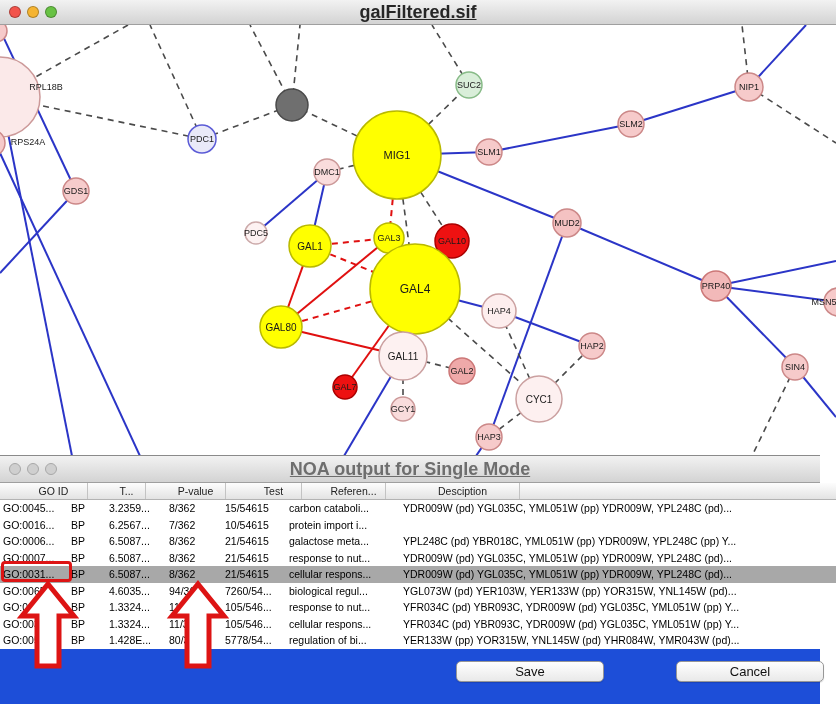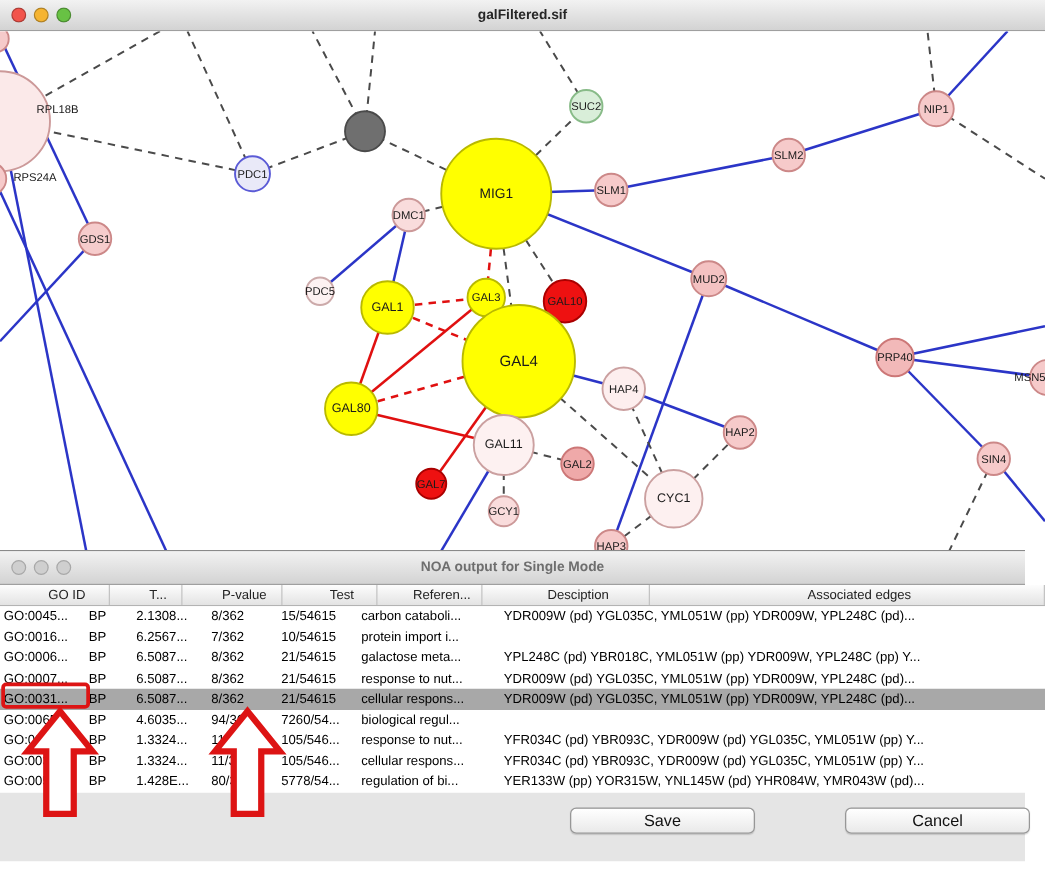--- a/index.html
+++ b/index.html
@@ -2,29 +2,29 @@
 <html><head>
 <meta charset="utf-8">
 <style>
   html,body{margin:0;padding:0;background:#fff;font-family:"Liberation Sans",sans-serif;}
   .screen{position:relative;width:836px;height:704px;overflow:hidden;background:#fff;}
 
   
   .graph-window{position:absolute;top:0;left:0;width:836px;height:455px;background:#fff;}
   .titlebar{position:relative;height:24px;background:linear-gradient(#f2f2f2,#d3d3d3);
             border-bottom:1px solid #9f9f9f;display:flex;align-items:center;justify-content:center;}
-  .titlebar .title{font-size:11px;font-weight:bold;color:#262626;}
+  .titlebar .title{font-size:18px;font-weight:bold;color:#262626;text-decoration:underline;}
   .lights{position:absolute;left:9px;top:0;height:100%;display:flex;align-items:center;gap:6px;}
   .light{width:12px;height:12px;border-radius:50%;border:1px solid rgba(0,0,0,.28);box-sizing:border-box;}
   .light.red{background:#f2544c}.light.yellow{background:#f5b432}.light.green{background:#68c244}
   .light.gray{background:#cfcfcf;border-color:#a8a8a8;}
   .canvas{position:absolute;top:25px;left:0;width:836px;height:430px;background:#ffffff;overflow:hidden;}
 
   
-  .result-window{position:absolute;top:440px;left:0;width:820px;height:249px;background:#e5e5e5;
+  .result-window{position:absolute;top:455px;left:0;width:820px;height:249px;background:#1d4ed8;
                  border-top:1px solid #8a8a8a;box-sizing:border-box;}
   .result-window .titlebar{height:26px;}
   .result-window .titlebar .title{font-weight:bold;color:#6e6e6e;}
 
   .noa-table{position:absolute;top:27px;left:0;width:836px;background:#fff;}
   .thead{display:flex;height:16px;background:linear-gradient(#fdfdfd,#e3e3e3);
          border-bottom:1px solid #b3b3b3;}
   .hc{font-size:10.5px;color:#222;text-align:center;line-height:16px;border-right:1px solid #c3c3c3;
       overflow:hidden;white-space:nowrap;box-sizing:border-box;margin-left:20px;}
   .c0{width:68px}.c1{width:38px}.c2{width:60px}.c3{width:56px}.c4{width:64px}.c5{width:114px}.c6{flex:1}
@@ -187,27 +187,26 @@
     </div>
 
     <div class="noa-table">
       <div class="thead">
         <div class="hc c0">GO ID</div>
         <div class="hc c1">T...</div>
         <div class="hc c2">P-value</div>
         <div class="hc c3">Test</div>
         <div class="hc c4">Referen...</div>
         <div class="hc c5">Desciption</div>
-        <div class="hc c6">Associated edges</div>
       </div>
       <div id="table-rows">
           <div class="trow">
             <div class="tc c0">GO:0045...</div>
             <div class="tc c1">BP</div>
-            <div class="tc c2">2.1308...</div>
+            <div class="tc c2">3.2359...</div>
             <div class="tc c3">8/362</div>
             <div class="tc c4">15/54615</div>
             <div class="tc c5">carbon cataboli...</div>
             <div class="tc c6">YDR009W (pd) YGL035C, YML051W (pp) YDR009W, YPL248C (pd)...</div>
           </div>
           <div class="trow">
             <div class="tc c0">GO:0016...</div>
             <div class="tc c1">BP</div>
             <div class="tc c2">6.2567...</div>
             <div class="tc c3">7/362</div>
@@ -241,20 +240,21 @@
             <div class="tc c5">cellular respons...</div>
             <div class="tc c6">YDR009W (pd) YGL035C, YML051W (pp) YDR009W, YPL248C (pd)...</div>
           </div>
           <div class="trow">
             <div class="tc c0">GO:0065...</div>
             <div class="tc c1">BP</div>
             <div class="tc c2">4.6035...</div>
             <div class="tc c3">94/362</div>
             <div class="tc c4">7260/54...</div>
             <div class="tc c5">biological regul...</div>
+            <div class="tc c6">YGL073W (pd) YER103W, YER133W (pp) YOR315W, YNL145W (pd)...</div>
           </div>
           <div class="trow">
             <div class="tc c0">GO:0031...</div>
             <div class="tc c1">BP</div>
             <div class="tc c2">1.3324...</div>
             <div class="tc c3">11/362</div>
             <div class="tc c4">105/546...</div>
             <div class="tc c5">response to nut...</div>
             <div class="tc c6">YFR034C (pd) YBR093C, YDR009W (pd) YGL035C, YML051W (pp) Y...</div>
           </div>

